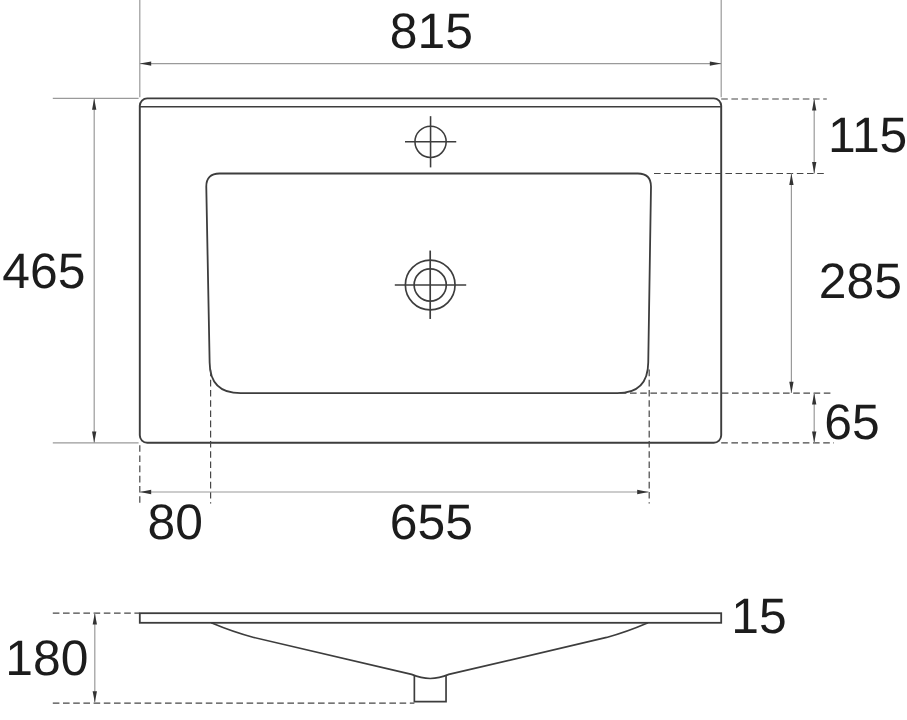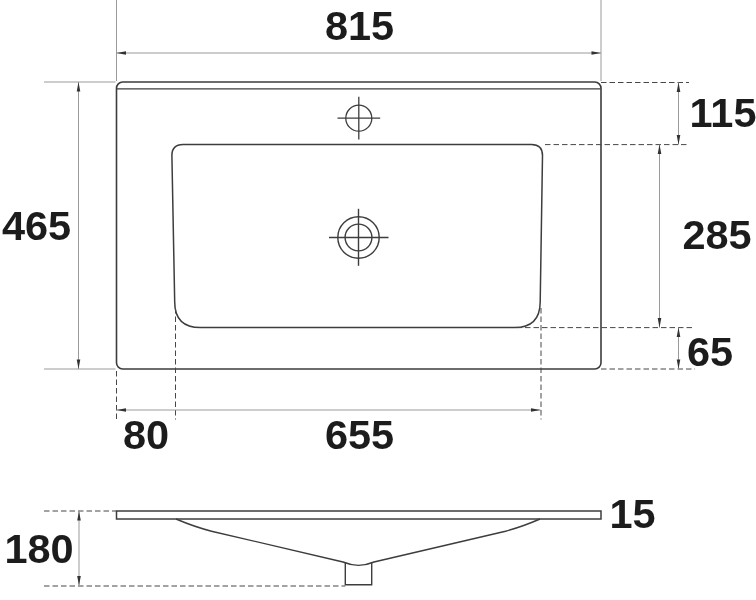--- a/index.html
+++ b/index.html
@@ -1,16 +1,16 @@
 <!DOCTYPE html>
 <html><head>
 <meta charset="utf-8">
 <style>
   html,body{margin:0;padding:0;background:#ffffff;}
-  .page{width:756px;height:600px;position:relative;background:#ffffff;overflow:hidden;font-weight:bold;}
+  .page{width:756px;height:600px;position:relative;background:#ffffff;overflow:hidden;}
   text{font-family:"Liberation Sans",sans-serif;fill:#1c1c1c;}
 </style>
 </head>
 <body>
 <div class="page">
 <svg width="756" height="600" viewBox="0 0 756 600" xmlns="http://www.w3.org/2000/svg">
 
   <rect x="0" y="0" width="756" height="600" fill="#ffffff"></rect>
 
   <g stroke="#3d3d3d" stroke-width="1.6" fill="none">

